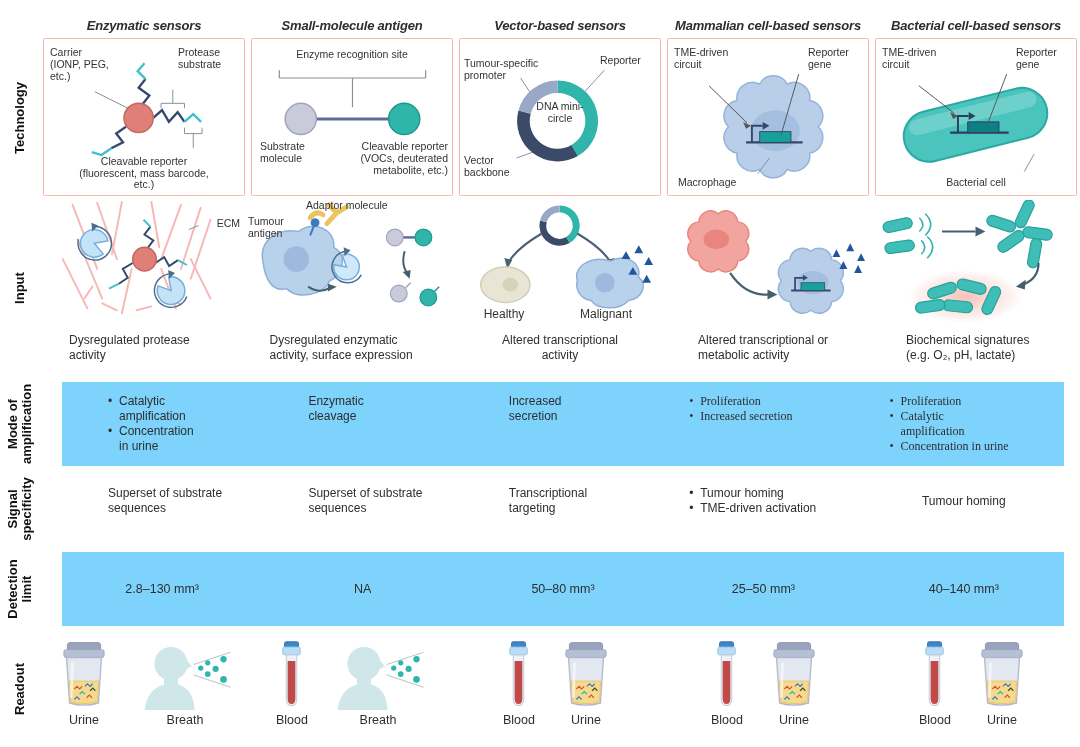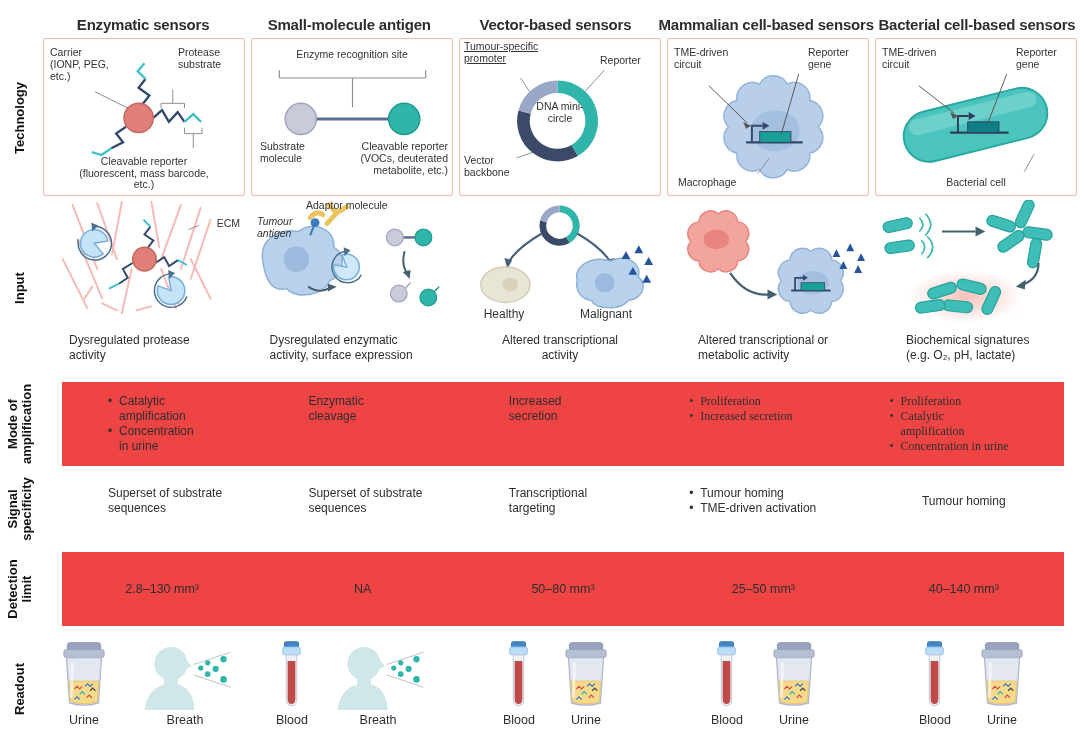--- a/index.html
+++ b/index.html
@@ -7,42 +7,42 @@
   .fig{width:1080px;height:747px;display:flex;flex-direction:column;}
   .row{display:grid;grid-template-columns:40px 1fr;}
   .cells{display:grid;grid-template-columns:repeat(5,1fr);height:100%;}
   .rowlabel{position:relative;}
   .rl{position:absolute;top:50%;left:50%;transform:translate(-50%,-50%) rotate(-90deg);font-weight:bold;font-size:13px;color:#111;text-align:center;line-height:1.05;white-space:nowrap;}
   .rl.wrap{white-space:normal;}
   .rl.w96{width:96px;} .rl.w80{width:80px;} .rl.w76{width:76px;}
 
   
   .hdr{height:36px;}
-  .col-title{display:flex;align-items:flex-end;justify-content:center;font-weight:bold;font-size:15px;letter-spacing:-0.2px;padding-bottom:3px;white-space:nowrap;}
+  .col-title{display:flex;align-items:flex-end;justify-content:center;font-weight:bold;font-size:13px;letter-spacing:-0.2px;padding-bottom:3px;white-space:nowrap;font-style:italic;}
 
   
   .techrow{height:164px;}
   .tech-cell{padding:2px 3px;}
   .tech-box{position:relative;height:156px;border:1.5px solid #f3b8b0;border-radius:2px;background:#fff;}
   .tech-box svg{position:absolute;left:0;top:0;width:100%;height:100%;}
   .tl{position:absolute;font-size:10.5px;line-height:1.12;color:#333;}
 
   
   .inputrow{height:176px;}
   .input-cell{position:relative;}
   .input-art{position:relative;height:130px;}
   .input-art svg{position:absolute;left:0;top:0;width:100%;height:100%;}
   .caption{display:flex;justify-content:center;padding-top:3px;}
   .caption span{display:inline-block;text-align:left;font-size:12px;line-height:1.22;}
   .cap-c span{text-align:center;}
   .w150{width:150px;} .w165{width:165px;} .w140{width:140px;}
 
   
   .amprow{height:96px;} .detrow{height:86px;} .specrow{height:74px;}
-  .bandwrap{margin:6px 16px 6px 22px;background:#ef4444;}
+  .bandwrap{margin:6px 16px 6px 22px;background:#7dd3fc;}
   .plainwrap{margin:0 16px 0 22px;}
   .tcell{display:flex;align-items:flex-start;padding-top:12px;box-sizing:border-box;}
   .amp .tcell{padding-left:46px;}
   .amp .tcell:nth-child(4),.amp .tcell:nth-child(5){padding-left:26px;font-family:Liberation Serif, serif;}
   .spec .tcell{padding-left:46px;padding-top:14px;}
   .spec .tcell:nth-child(4){padding-left:26px;}
   .spec .tcell:nth-child(5){padding-left:0;justify-content:center;padding-top:22px;}
   .det .tcell{justify-content:center;align-items:center;padding:0;}
   .blist{margin:0;padding:0;list-style:none;font-size:12px;line-height:1.25;}
   .blist li{padding-left:11px;position:relative;}
@@ -117,21 +117,21 @@
       <div class="tech-cell">
         <div class="tech-box">
           <svg viewBox="0 0 205 156">
             <line x1="62" y1="38" x2="74" y2="56" stroke="#8a8f96" stroke-width="1"></line>
             <line x1="148" y1="30" x2="128" y2="52" stroke="#8a8f96" stroke-width="1"></line>
             <line x1="58" y1="120" x2="86" y2="110" stroke="#8a8f96" stroke-width="1"></line>
             <path d="M100,47 A35,35 0 0 1 117.5,112.3" stroke="#2fb5a9" stroke-width="13" fill="none"></path>
             <path d="M117.5,112.3 A35,35 0 0 1 66.2,72.9" stroke="#3b4a68" stroke-width="13" fill="none"></path>
             <path d="M66.2,72.9 A35,35 0 0 1 100,47" stroke="#9aa8c7" stroke-width="13" fill="none"></path>
           </svg>
-          <div class="tl" style="left:4px;top:2px;width:96px;text-decoration:underline;">Tumour-specific promoter</div>
+          <div class="tl" style="left:4px;top:19px;width:96px;">Tumour-specific promoter</div>
           <div class="tl" style="right:2px;top:16px;width:58px;">Reporter</div>
           <div class="tl" style="left:4px;top:116px;width:70px;">Vector backbone</div>
           <div class="tl" style="left:72px;top:62px;width:56px;text-align:center;">DNA mini-circle</div>
         </div>
       </div>
 
       <div class="tech-cell">
         <div class="tech-box">
           <svg viewBox="0 0 205 156">
             <path d="M154,88 A16,16 0 0 1 145.2,115 A16,16 0 0 1 122.2,131.7 A16,16 0 0 1 93.8,131.7 A16,16 0 0 1 70.8,115 A16,16 0 0 1 62,88 A16,16 0 0 1 70.8,61 A16,16 0 0 1 93.8,44.3 A16,16 0 0 1 122.2,44.3 A16,16 0 0 1 145.2,61 A16,16 0 0 1 154,88 Z" fill="#b9cfe9" stroke="#93b3da" stroke-width="1.5"></path>
@@ -250,21 +250,21 @@
             <circle cx="146" cy="38" r="8.5" fill="#c9cbdb" stroke="#9fa3bc" stroke-width="1.2"></circle>
             <circle cx="175" cy="38" r="8.5" fill="#2fb5a9" stroke="#1d9a90" stroke-width="1.2"></circle>
             <path d="M156,52 Q152,66 159,75" stroke="#44606f" stroke-width="2" fill="none"></path>
             <polygon points="154,73 162,71 161,80" fill="#44606f"></polygon>
             <circle cx="150" cy="95" r="8.5" fill="#c9cbdb" stroke="#9fa3bc" stroke-width="1.2"></circle>
             <line x1="157" y1="89" x2="162" y2="84" stroke="#9fa3bc" stroke-width="1.5"></line>
             <circle cx="180" cy="99" r="8.5" fill="#2fb5a9" stroke="#1d9a90" stroke-width="1.2"></circle>
             <line x1="186" y1="93" x2="191" y2="88" stroke="#1d9a90" stroke-width="1.5"></line>
           </svg>
           <div class="tl" style="left:58px;top:0;">Adaptor molecule</div>
-          <div class="tl" style="left:9px;top:16px;width:50px;font-style:italic;">Tumour antigen</div>
+          <div class="tl" style="left:0;top:16px;width:50px;">Tumour antigen</div>
         </div>
         <div class="caption">
             <span class="w165">Dysregulated enzymatic activity, surface expression</span>
           </div>
       </div>
 
       <div class="input-cell">
         <div class="input-art">
           <svg viewBox="0 0 205 132">
             <path d="M102,9 A17,17 0 0 1 110.5,40.7" stroke="#2fb5a9" stroke-width="7" fill="none"></path>

